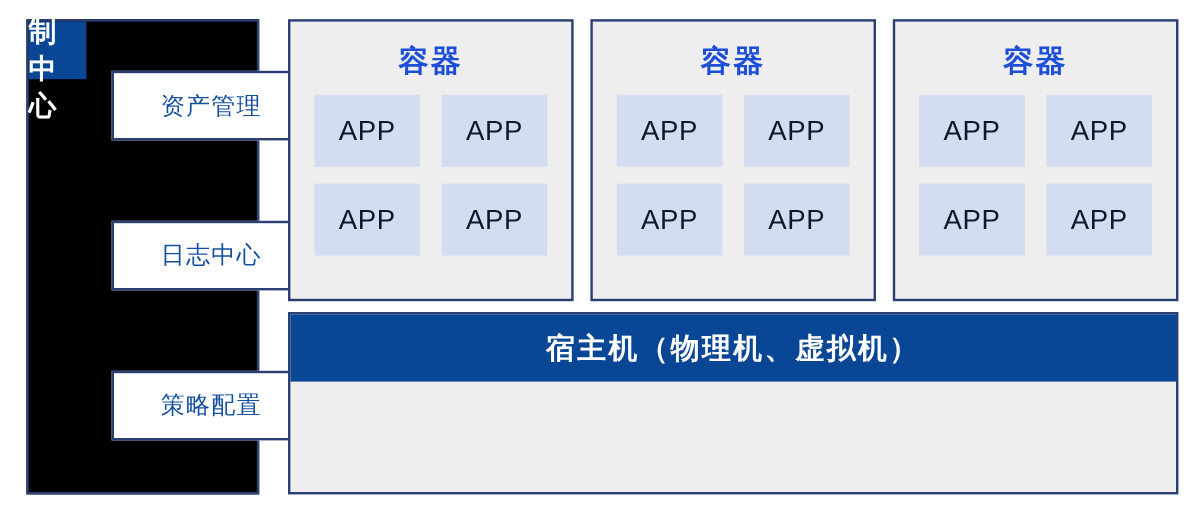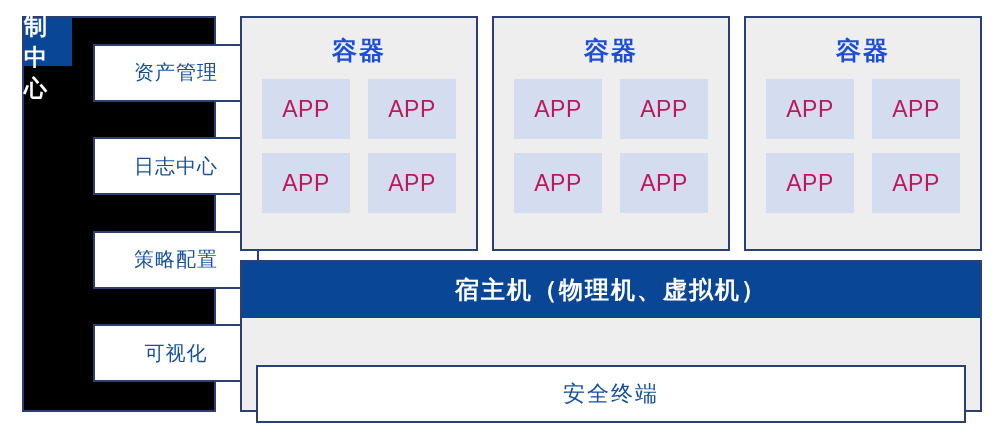--- a/index.html
+++ b/index.html
@@ -98,21 +98,21 @@
   }
   .app-grid {
     display: grid;
     grid-template-columns: 88px 88px;
     grid-template-rows: 60px 60px;
     column-gap: 18px;
     row-gap: 14px;
   }
   .app-box {
     background: #d4dcef;
-    color: #be185d;
+    color: #0f172a;
     font-size: 23px;
     letter-spacing: 0.5px;
     display: flex;
     align-items: center;
     justify-content: center;
   }
 
   
   .host-block {
     position: absolute;
@@ -165,21 +165,20 @@
 <body>
 
 <div id="diagram">
 
   <div class="control-panel">
     <div class="control-header">控制中心</div>
     <div class="control-body">
       <div class="control-item">资产管理</div>
       <div class="control-item">日志中心</div>
       <div class="control-item">策略配置</div>
-      <div class="control-item">可视化</div>
     </div>
   </div>
 
   <div class="containers-row">
 
     <div class="container-panel">
       <div class="container-title">容器</div>
       <div class="app-grid">
         <div class="app-box">APP</div>
         <div class="app-box">APP</div>
@@ -205,18 +204,15 @@
         <div class="app-box">APP</div>
         <div class="app-box">APP</div>
         <div class="app-box">APP</div>
       </div>
     </div>
 
   </div>
 
   <div class="host-block">
     <div class="host-header">宿主机（物理机、虚拟机）</div>
-    <div class="host-body">
-      <div class="secure-terminal">安全终端</div>
-    </div>
   </div>
 
 </div>
 
 </body></html>

